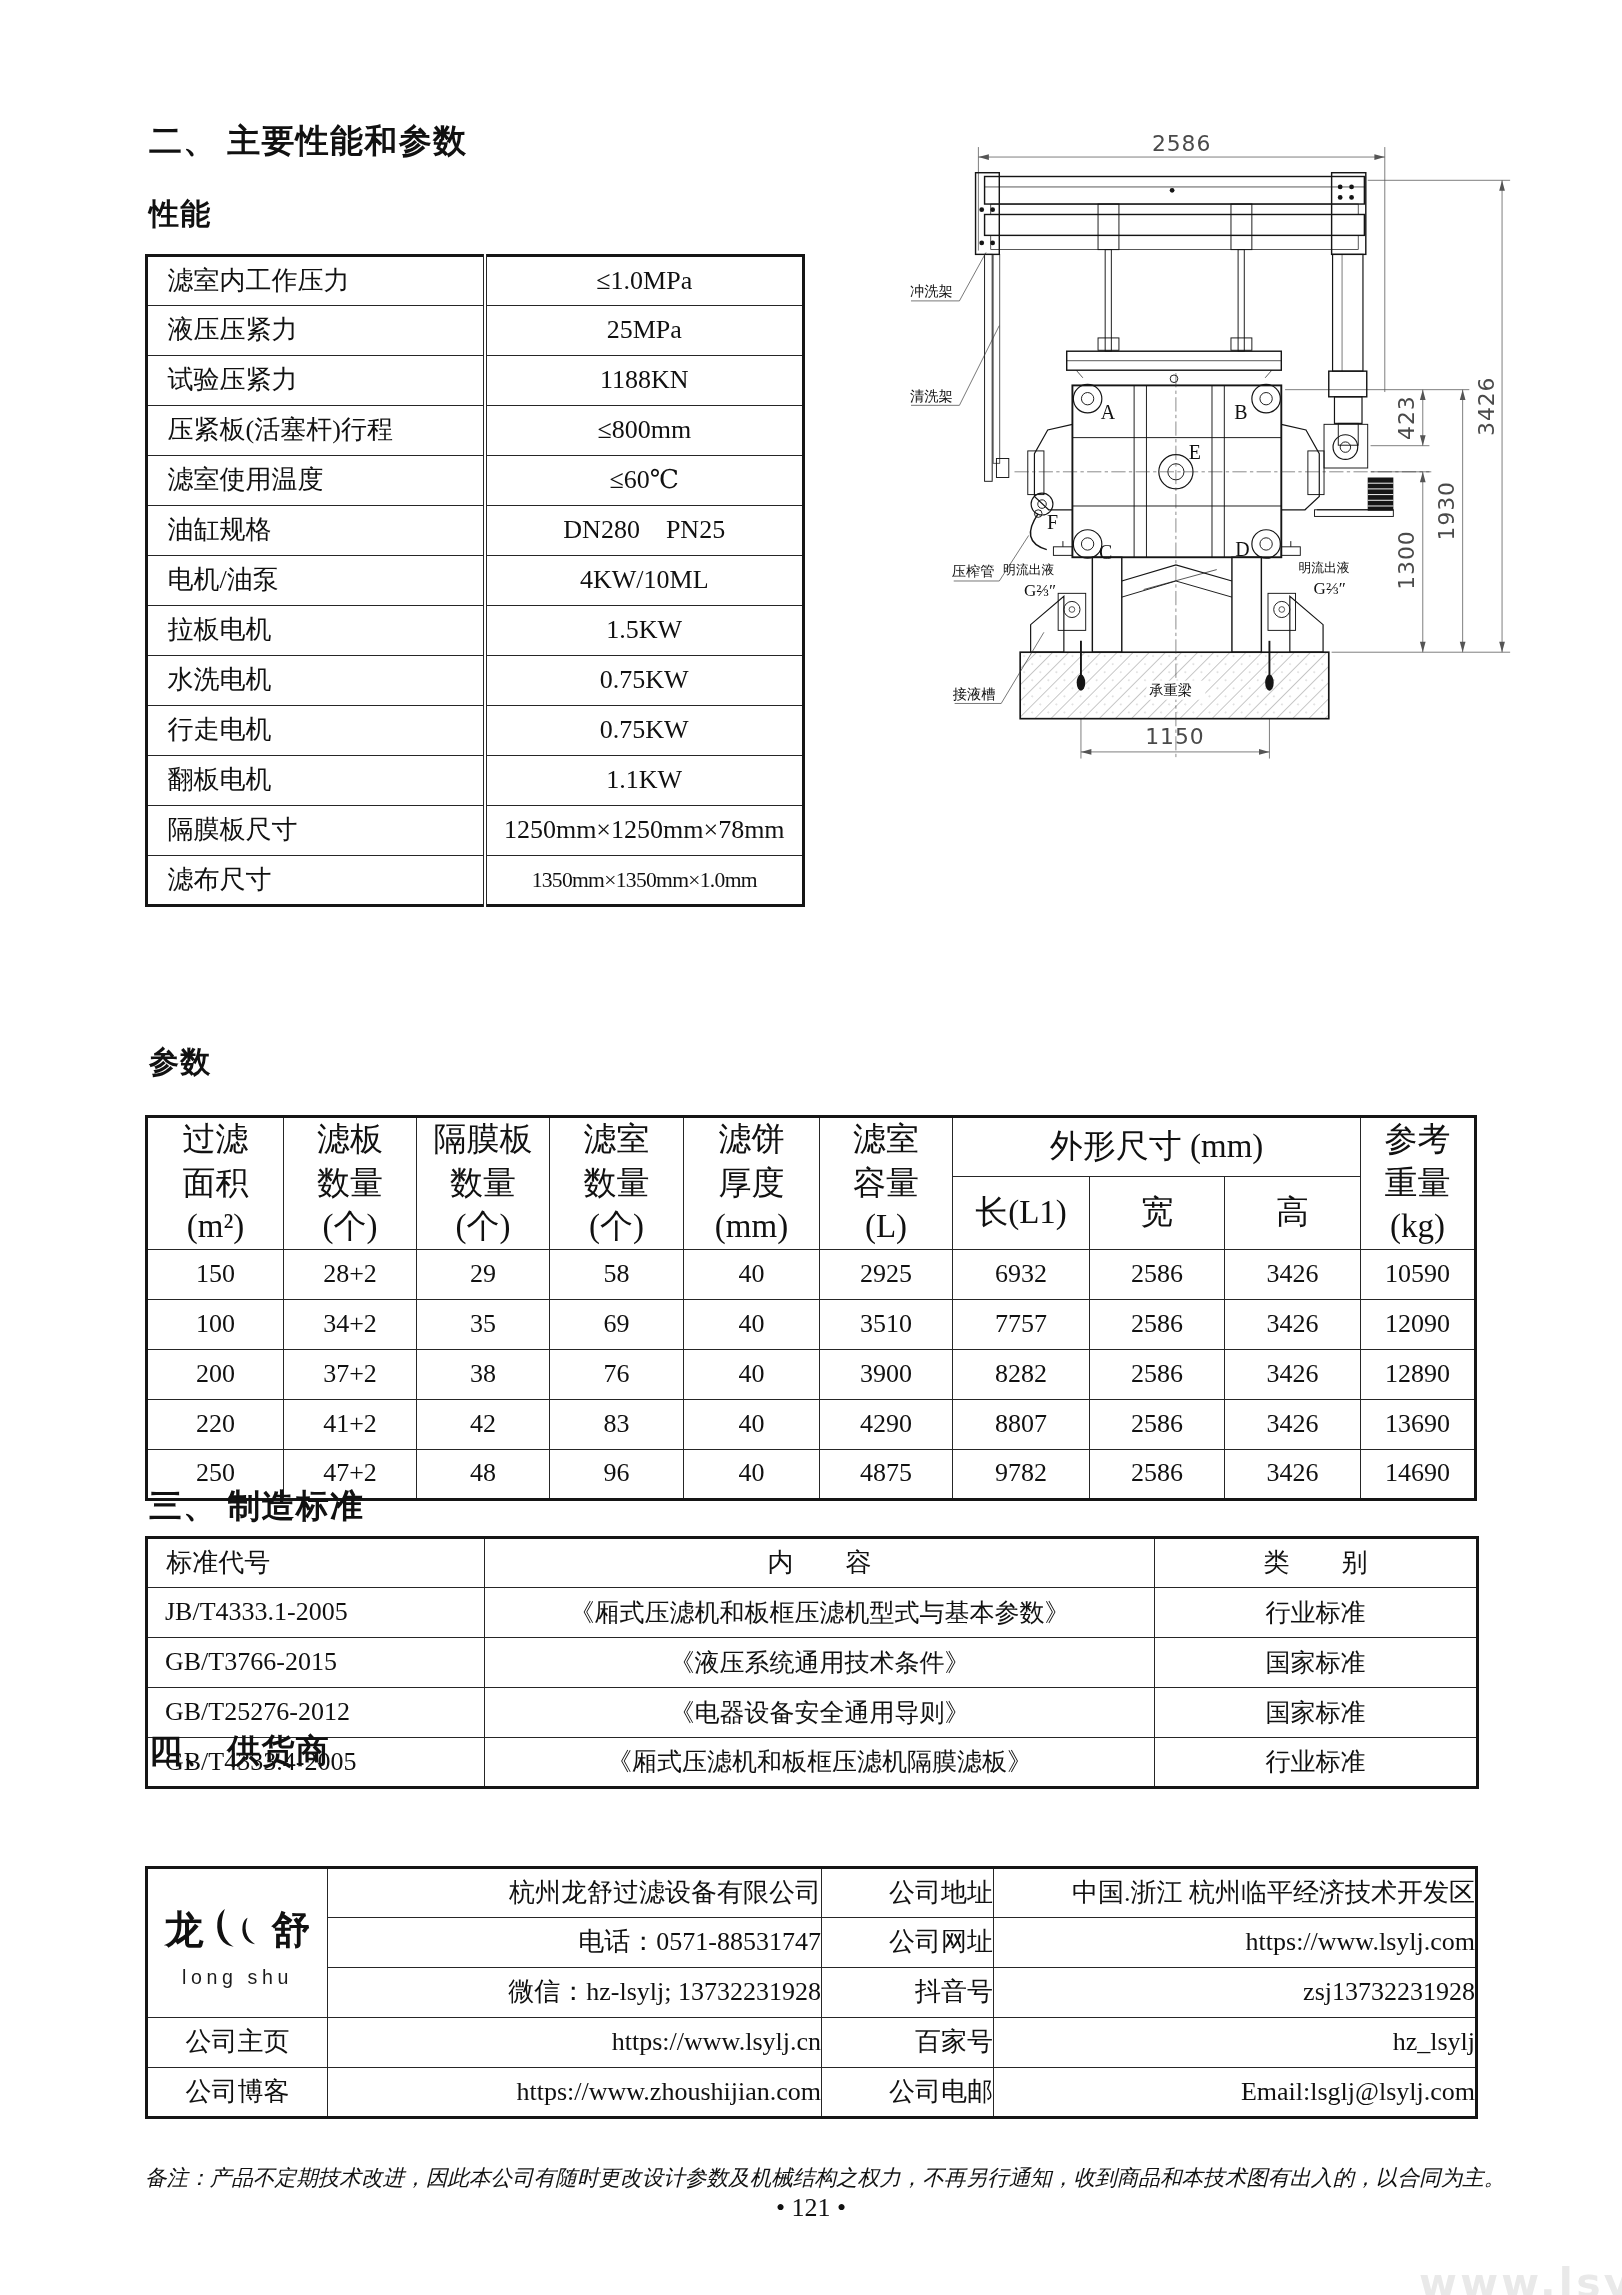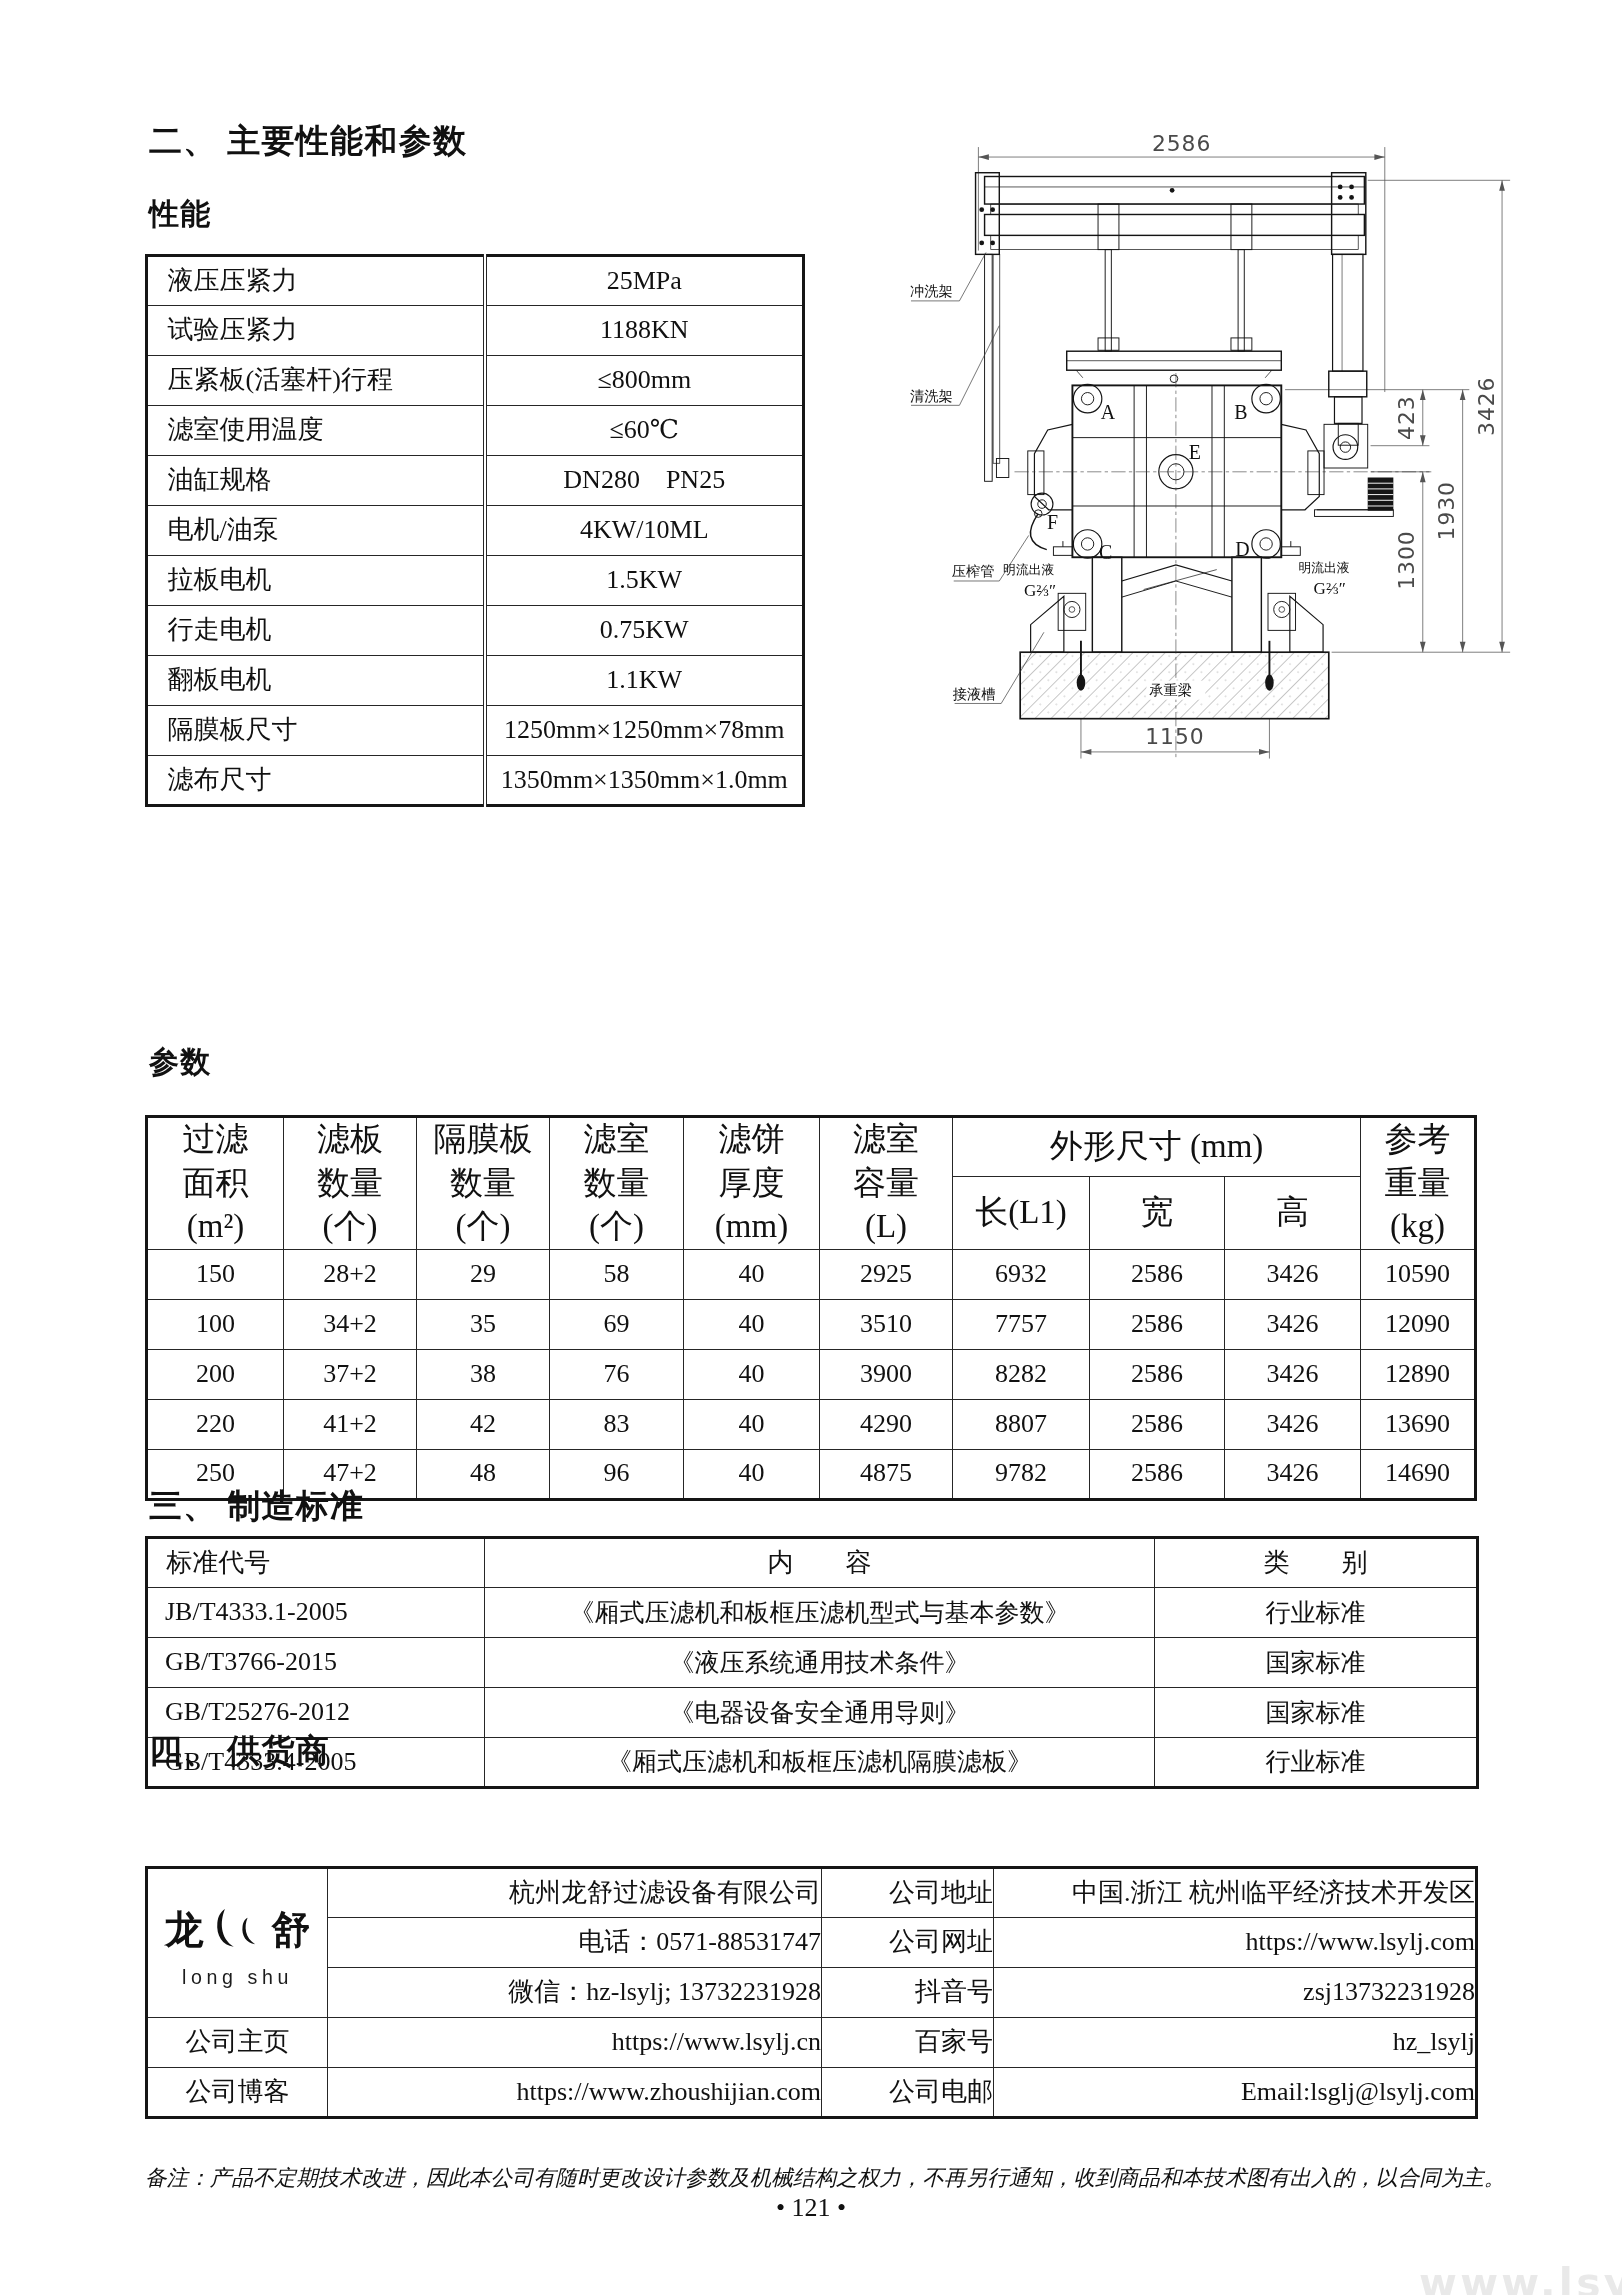--- a/index.html
+++ b/index.html
@@ -69,20 +69,24 @@
   <div class="abs sec-title" style="left:149px;top:119px;">二、 主要性能和参数</div>
   <div class="abs sub-title" style="left:149px;top:194px;">性能</div>
 
   <table id="perf-table" class="tbl abs" style="left:145px;top:254px;">
     <colgroup>
         <col style="width:338px">
         <col style="width:319px">
       </colgroup>
     <tbody id="perf-body">
         <tr>
+          <td>滤室内工作压力</td>
+          <td>≤1.0MPa</td>
+        </tr>
+        <tr>
           <td>液压压紧力</td>
           <td>25MPa</td>
         </tr>
         <tr>
           <td>试验压紧力</td>
           <td>1188KN</td>
         </tr>
         <tr>
           <td>压紧板(活塞杆)行程</td>
           <td>≤800mm</td>
@@ -95,20 +99,24 @@
           <td>油缸规格</td>
           <td>DN280　PN25</td>
         </tr>
         <tr>
           <td>电机/油泵</td>
           <td>4KW/10ML</td>
         </tr>
         <tr>
           <td>拉板电机</td>
           <td>1.5KW</td>
+        </tr>
+        <tr>
+          <td>水洗电机</td>
+          <td>0.75KW</td>
         </tr>
         <tr>
           <td>行走电机</td>
           <td>0.75KW</td>
         </tr>
         <tr>
           <td>翻板电机</td>
           <td>1.1KW</td>
         </tr>
         <tr>

